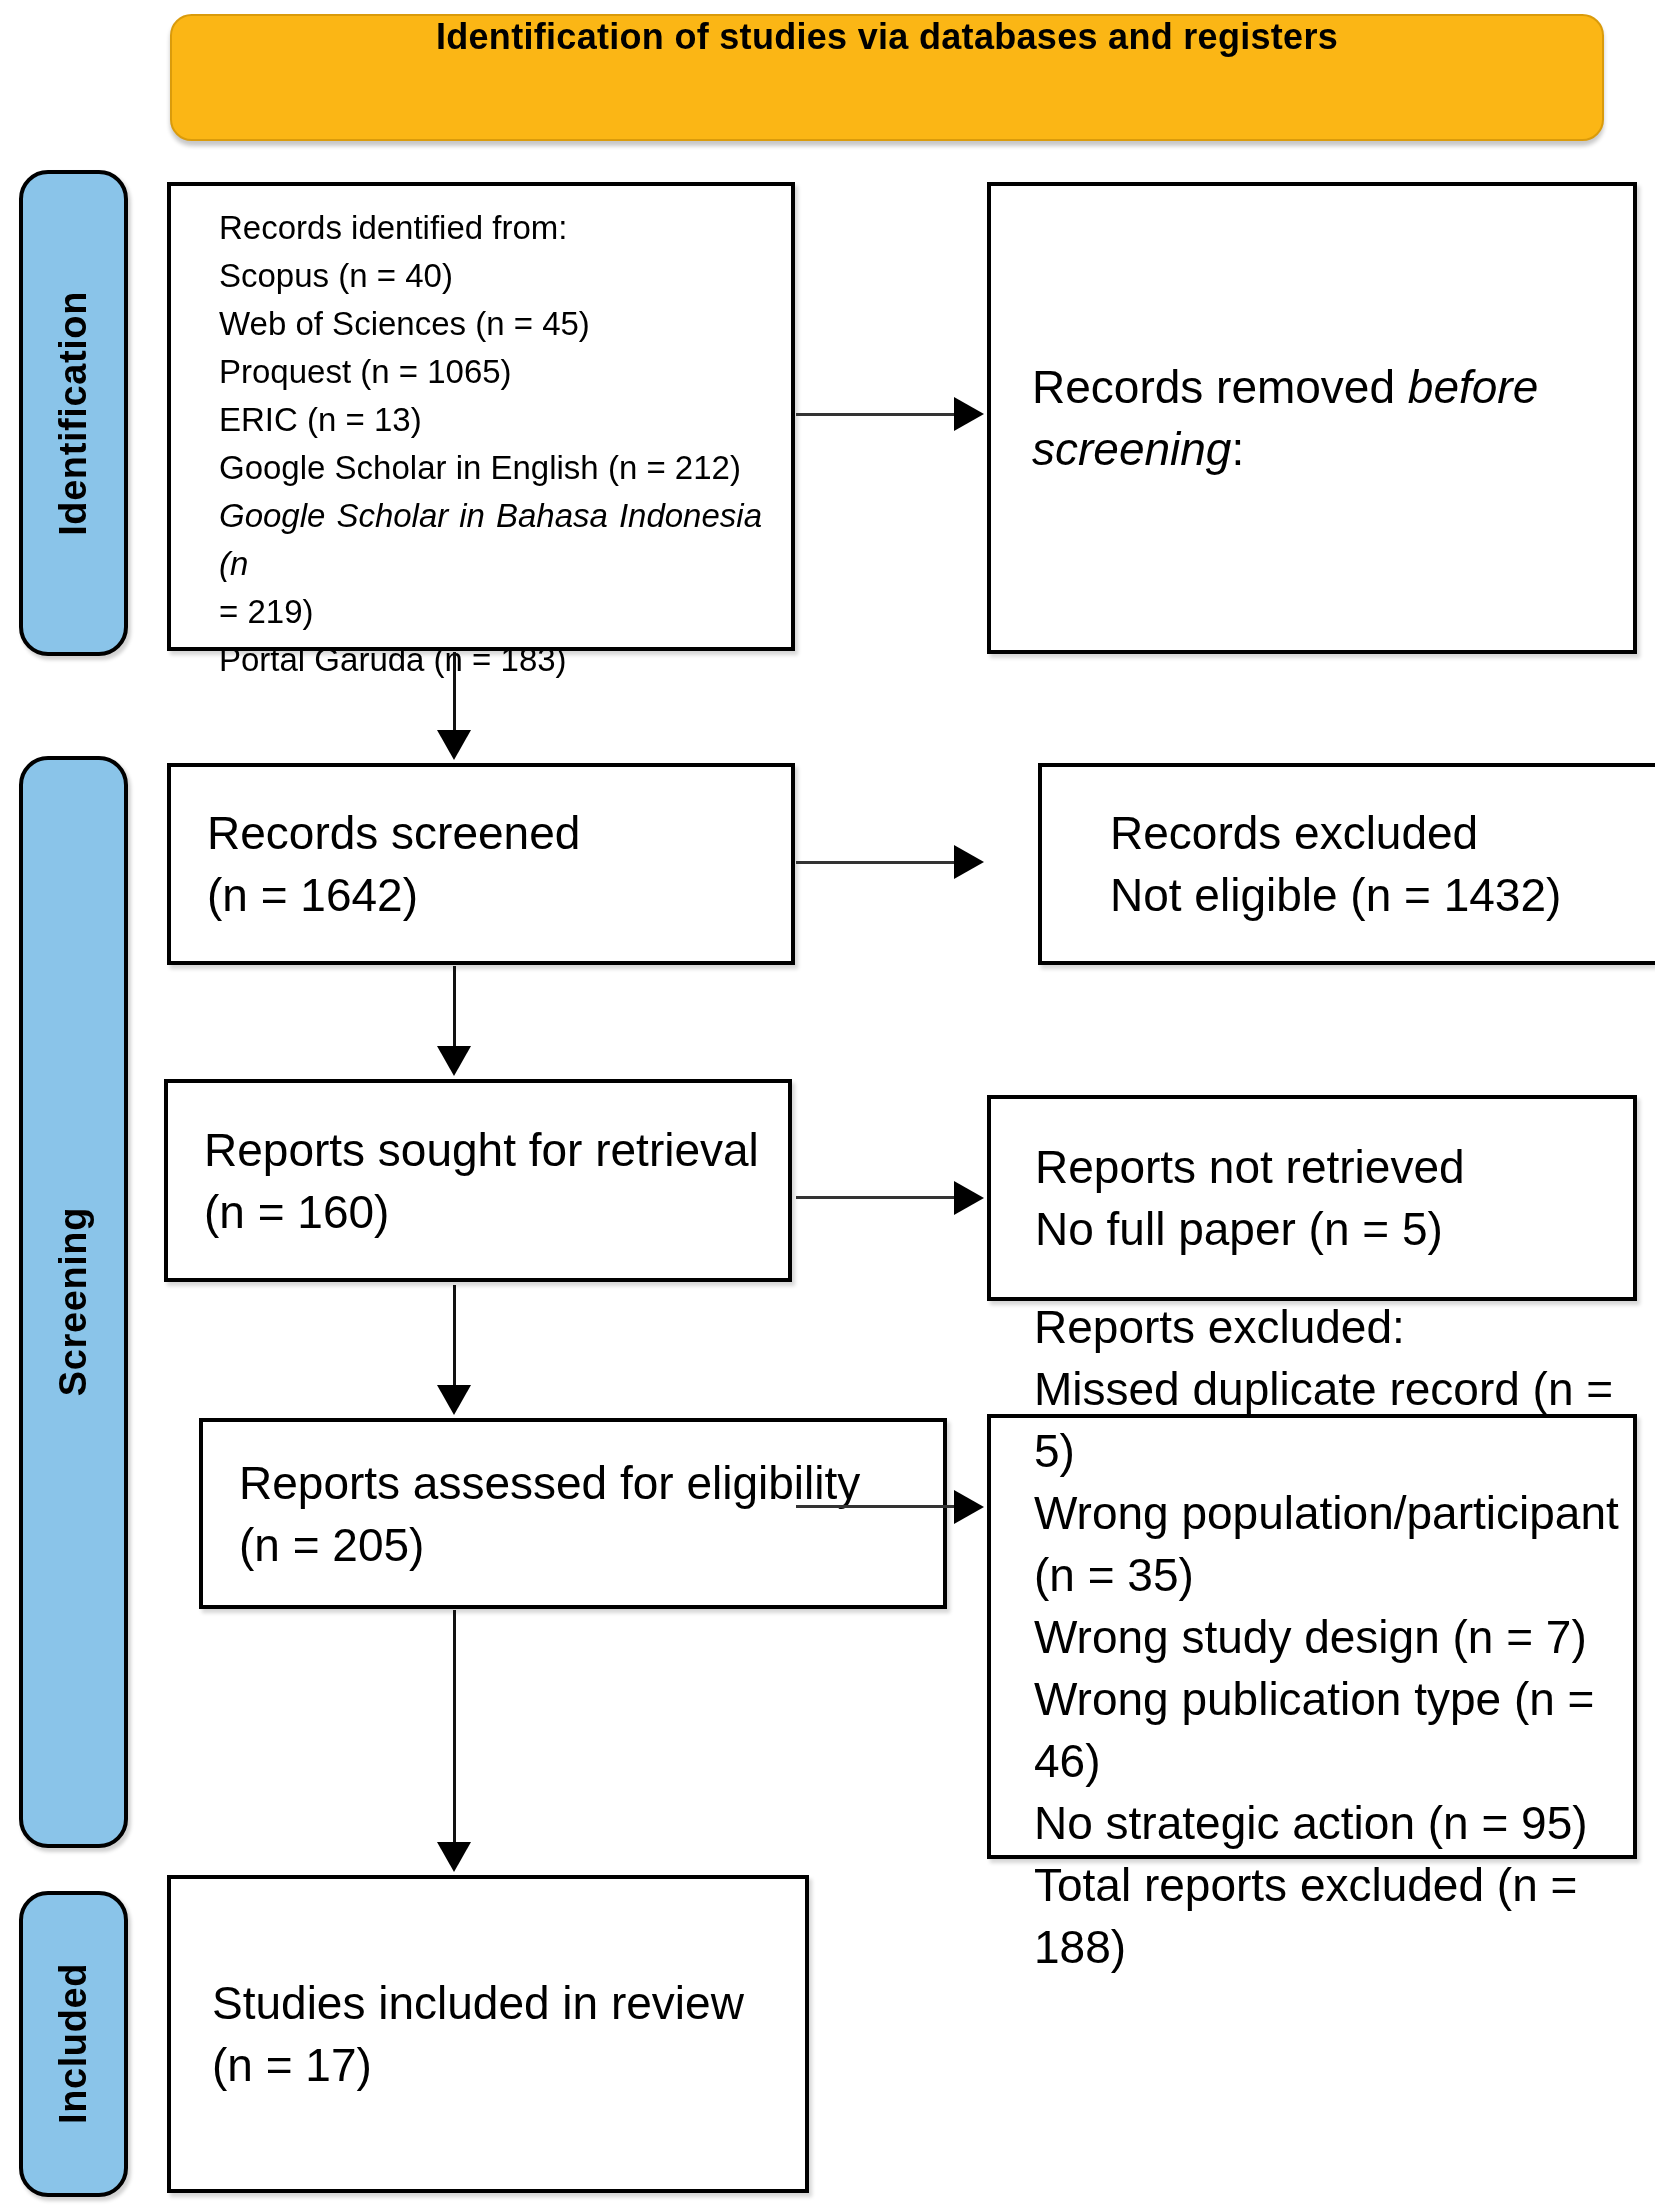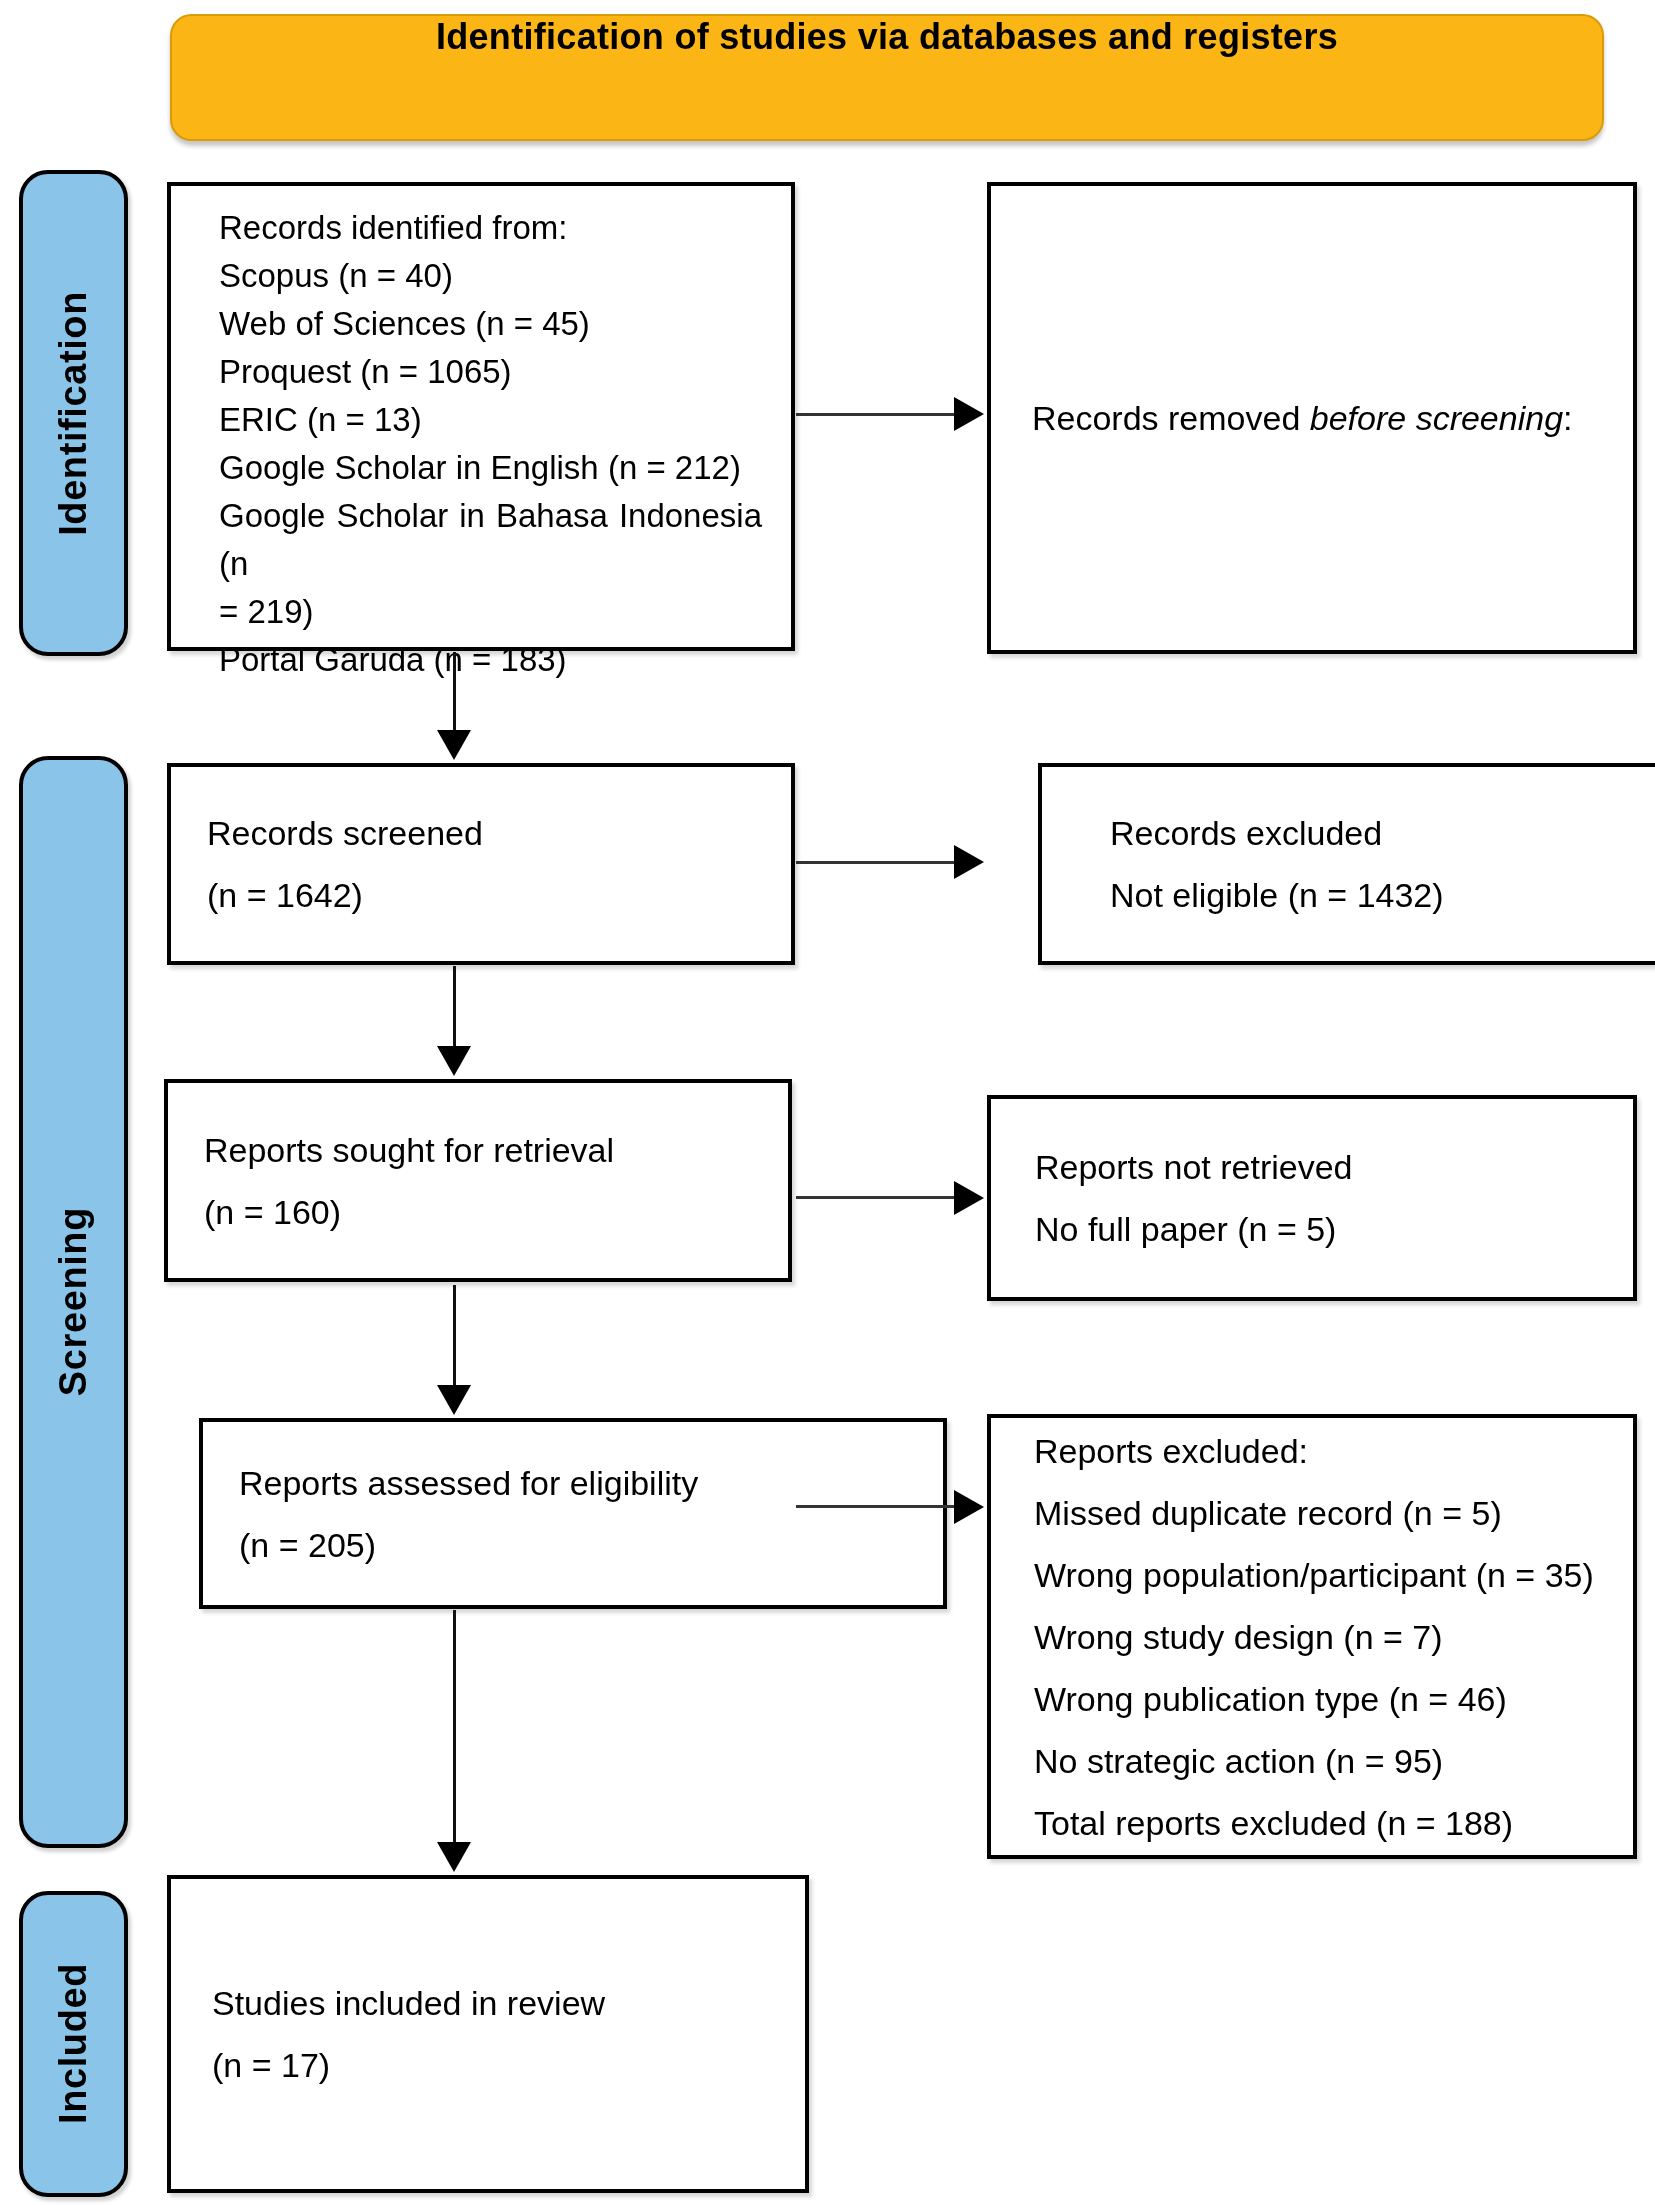--- a/index.html
+++ b/index.html
@@ -26,27 +26,27 @@
   .side .v{
     writing-mode:vertical-rl;transform:rotate(180deg);
     font-size:38px;font-weight:bold;white-space:nowrap;letter-spacing:0.6px;
   }
   #side-identification{top:170px;height:486px;}
   #side-screening{top:756px;height:1092px;}
   #side-included{top:1891px;height:306px;}
   
   .box{
     position:absolute;background:#fff;border:4.4px solid #000;box-sizing:border-box;
-    font-size:34px;line-height:62px;box-shadow:3.2px 4.4px 3.8px rgba(0,0,0,0.16);
+    font-size:46px;line-height:62px;box-shadow:3.2px 4.4px 3.8px rgba(0,0,0,0.16);
   }
   .center{display:flex;flex-direction:column;justify-content:center;}
   #box-records-identified{left:167px;top:182px;width:628px;height:469px;
     padding:18px 29px 18px 48px;font-size:33px;line-height:48px;}
   #box-records-identified .line{text-align:justify;}
-  #box-records-identified .stretch{text-align:justify;text-align-last:justify;}
+  #box-records-identified .stretch{text-align:justify;text-align-last:justify;font-style:italic;}
   #box-records-removed{left:987px;top:182px;width:650px;height:472px;padding-left:41px;padding-right:19px;}
   #box-records-removed .indent{margin-left:48px;}
   #box-records-screened{left:167px;top:763px;width:628px;height:202px;padding-left:36px;}
   #box-records-excluded{left:1038px;top:763px;width:650px;height:202px;padding-left:68px;}
   #box-reports-sought{left:164px;top:1079px;width:628px;height:203px;padding-left:36px;}
   #box-reports-not-retrieved{left:987px;top:1095px;width:650px;height:206px;padding-left:44px;}
   #box-reports-assessed{left:167px;top:1418px;width:748px;height:191px;padding-left:36px;margin-left:32px;}
   #box-reports-excluded-detail{left:987px;top:1414px;width:650px;height:445px;padding-left:43px;padding-right:12.7px;}
   #box-studies-included{left:167px;top:1875px;width:642px;height:318px;padding-left:41px;}
   

